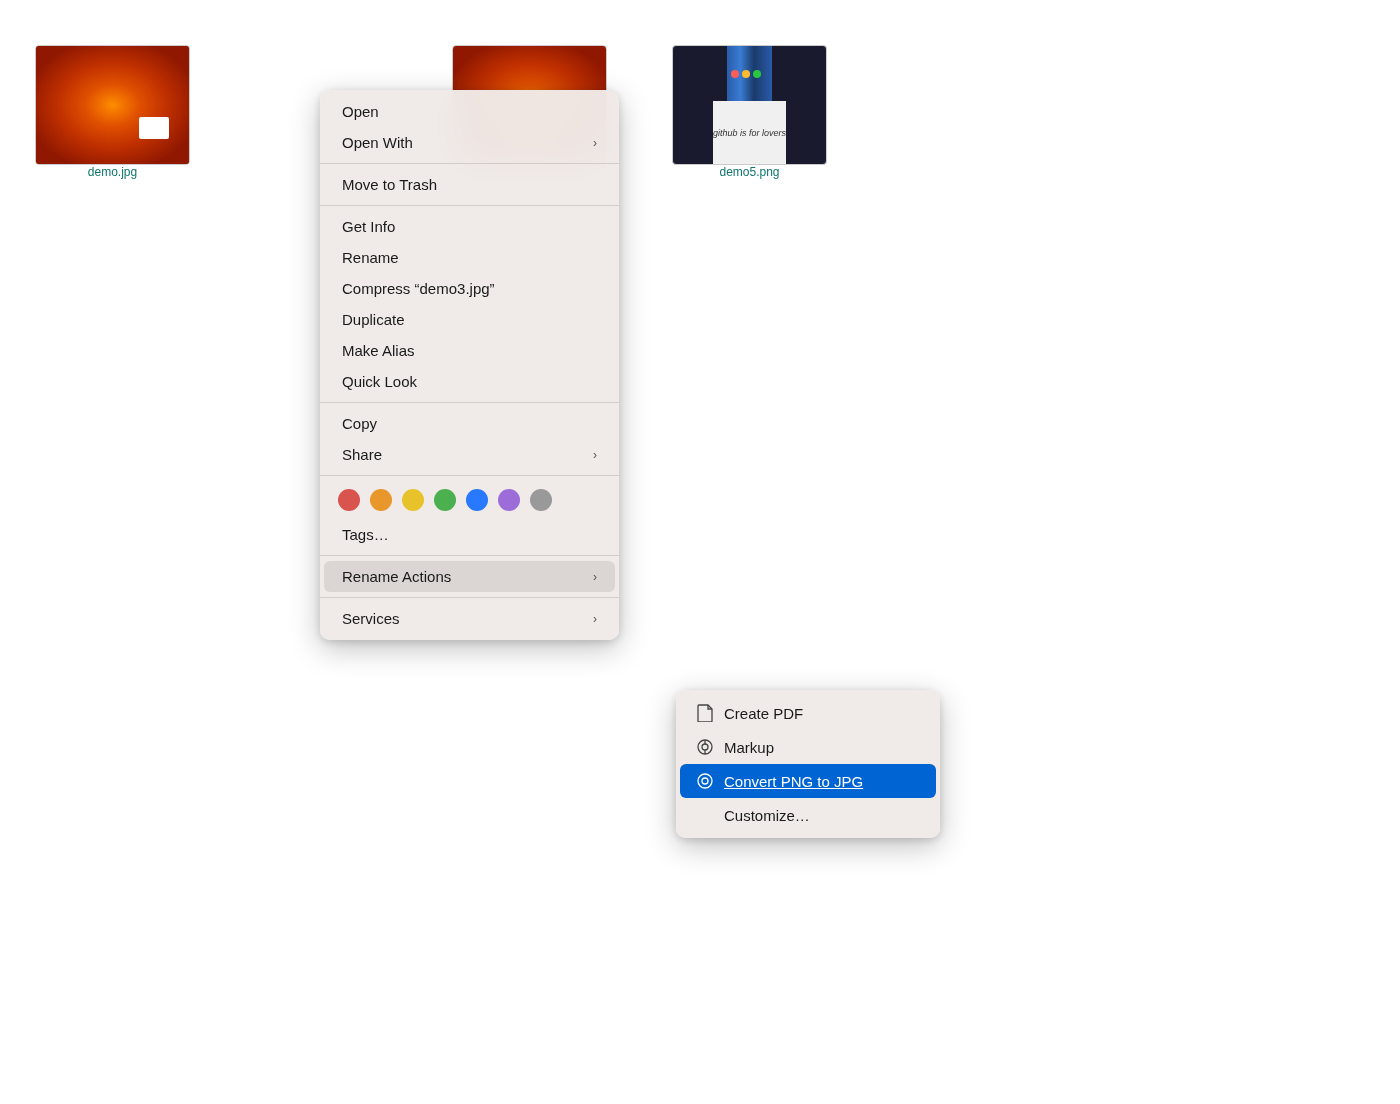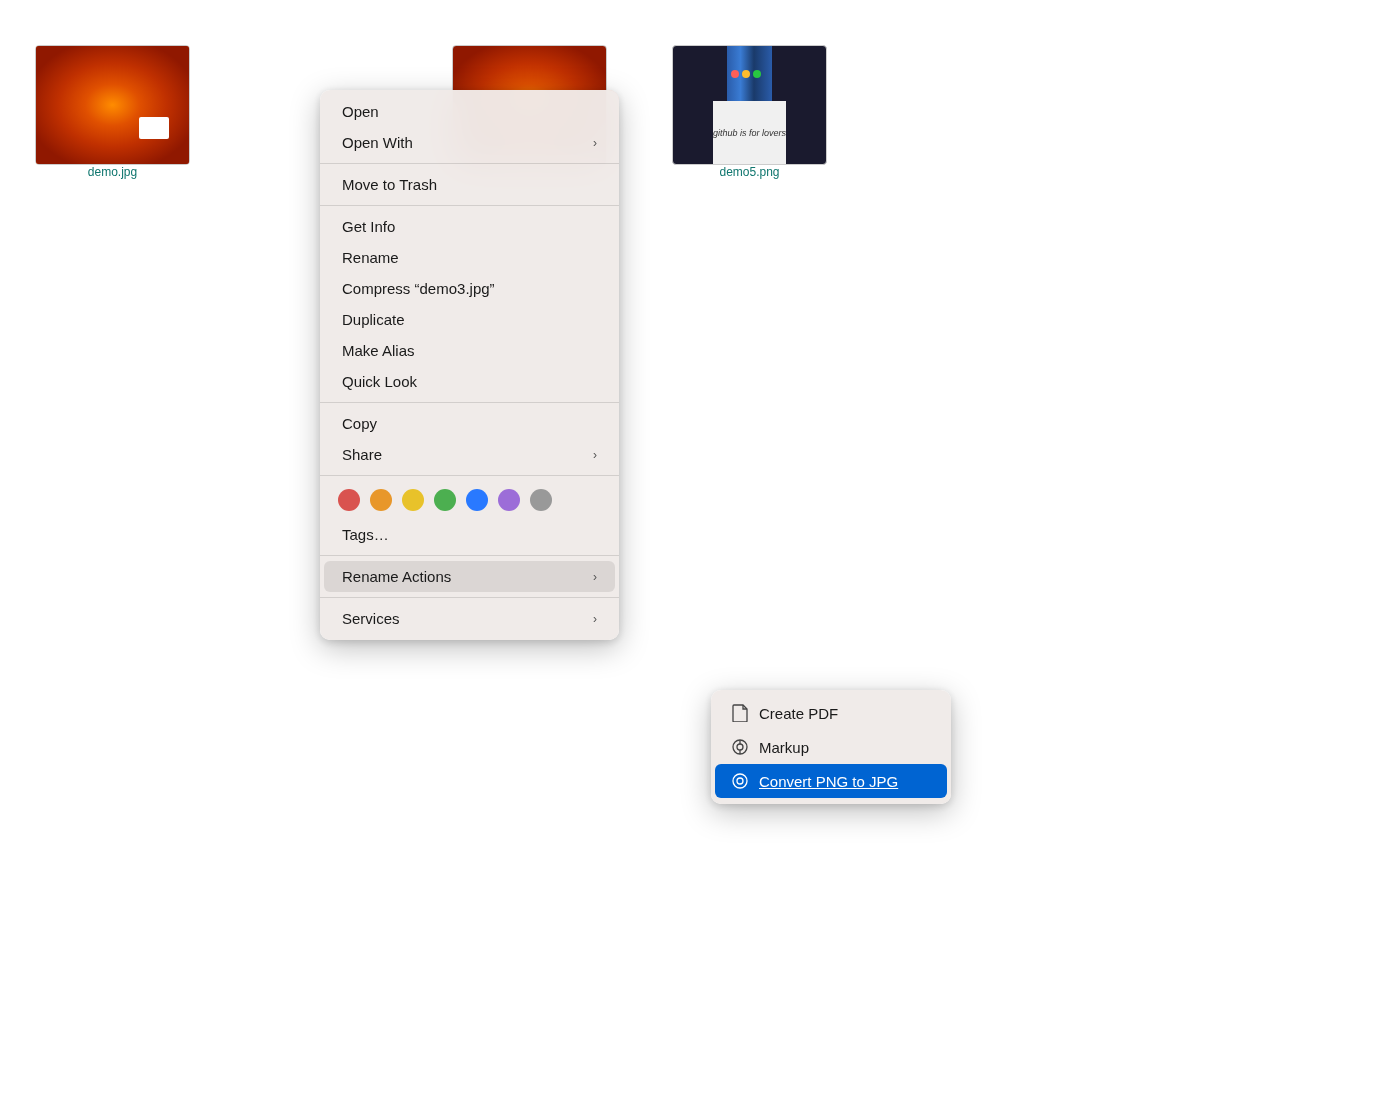--- a/index.html
+++ b/index.html
@@ -187,22 +187,22 @@
       width: 22px;
       height: 22px;
       border-radius: 50%;
       cursor: pointer;
     }
 
     
     .submenu {
       position: absolute;
       top: 690px;
-      left: 711px;
-      width: 240px;
+      left: 676px;
+      width: 264px;
       background: rgba(240, 234, 232, 0.97);
       border-radius: 10px;
       box-shadow: 0 8px 30px rgba(0,0,0,0.25), 0 2px 8px rgba(0,0,0,0.15);
       padding: 6px 0;
       z-index: 200;
       backdrop-filter: blur(20px);
     }
 
     .submenu-item {
       display: flex;
@@ -371,15 +371,19 @@
     </div>
     <div class="submenu-item submenu-item-active">
       <span class="submenu-icon">
         <svg width="16" height="16" viewBox="0 0 16 16" fill="none" xmlns="http://www.w3.org/2000/svg">
           <circle cx="8" cy="8" r="7" stroke="white" stroke-width="1.3"></circle>
           <circle cx="8" cy="8" r="3" stroke="white" stroke-width="1.3"></circle>
         </svg>
       </span>
       <span class="menu-label">Convert PNG to JPG</span>
     </div>
+    <div class="submenu-item">
+      <span class="submenu-icon"></span>
+      <span class="menu-label">Customize…</span>
+    </div>
   </div>
 
 </div>
 
 </body></html>

